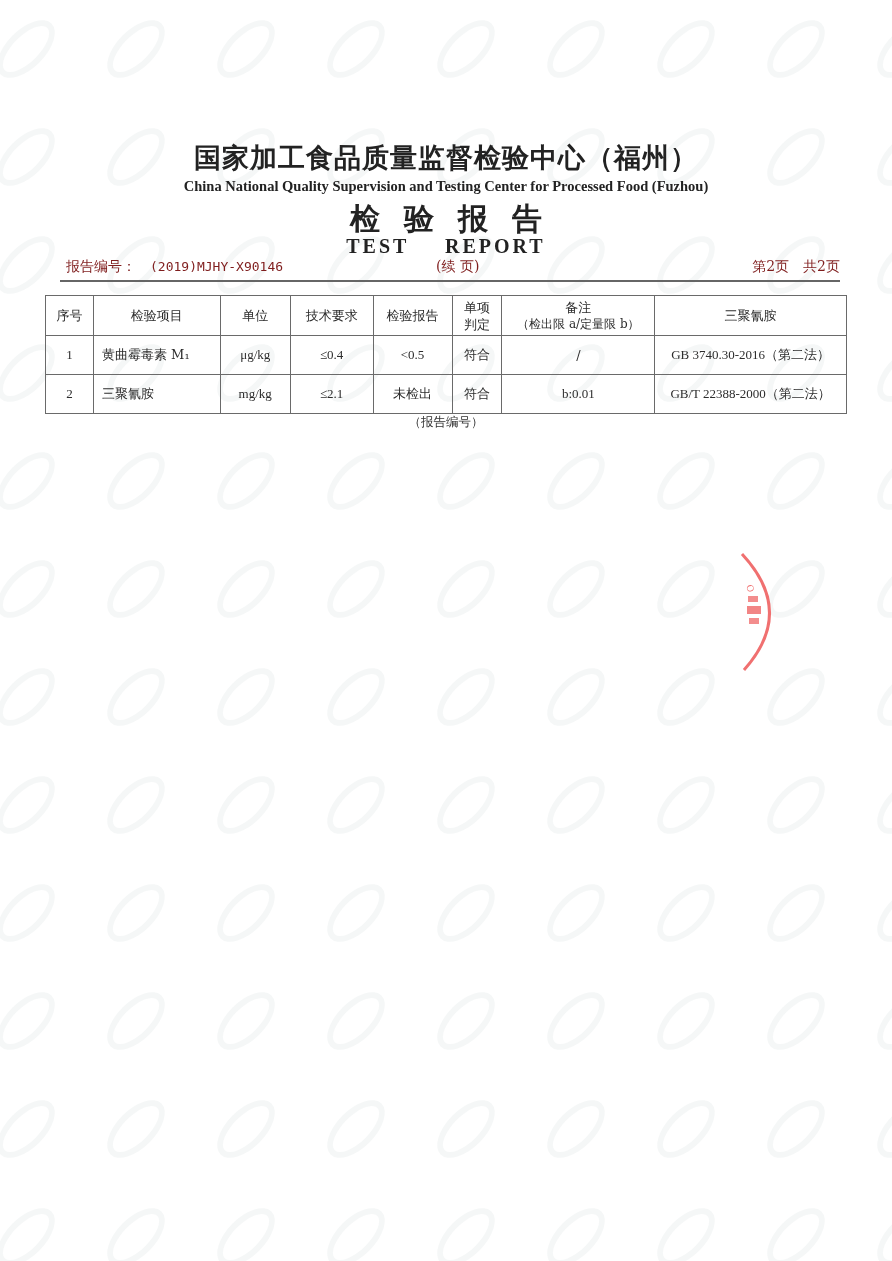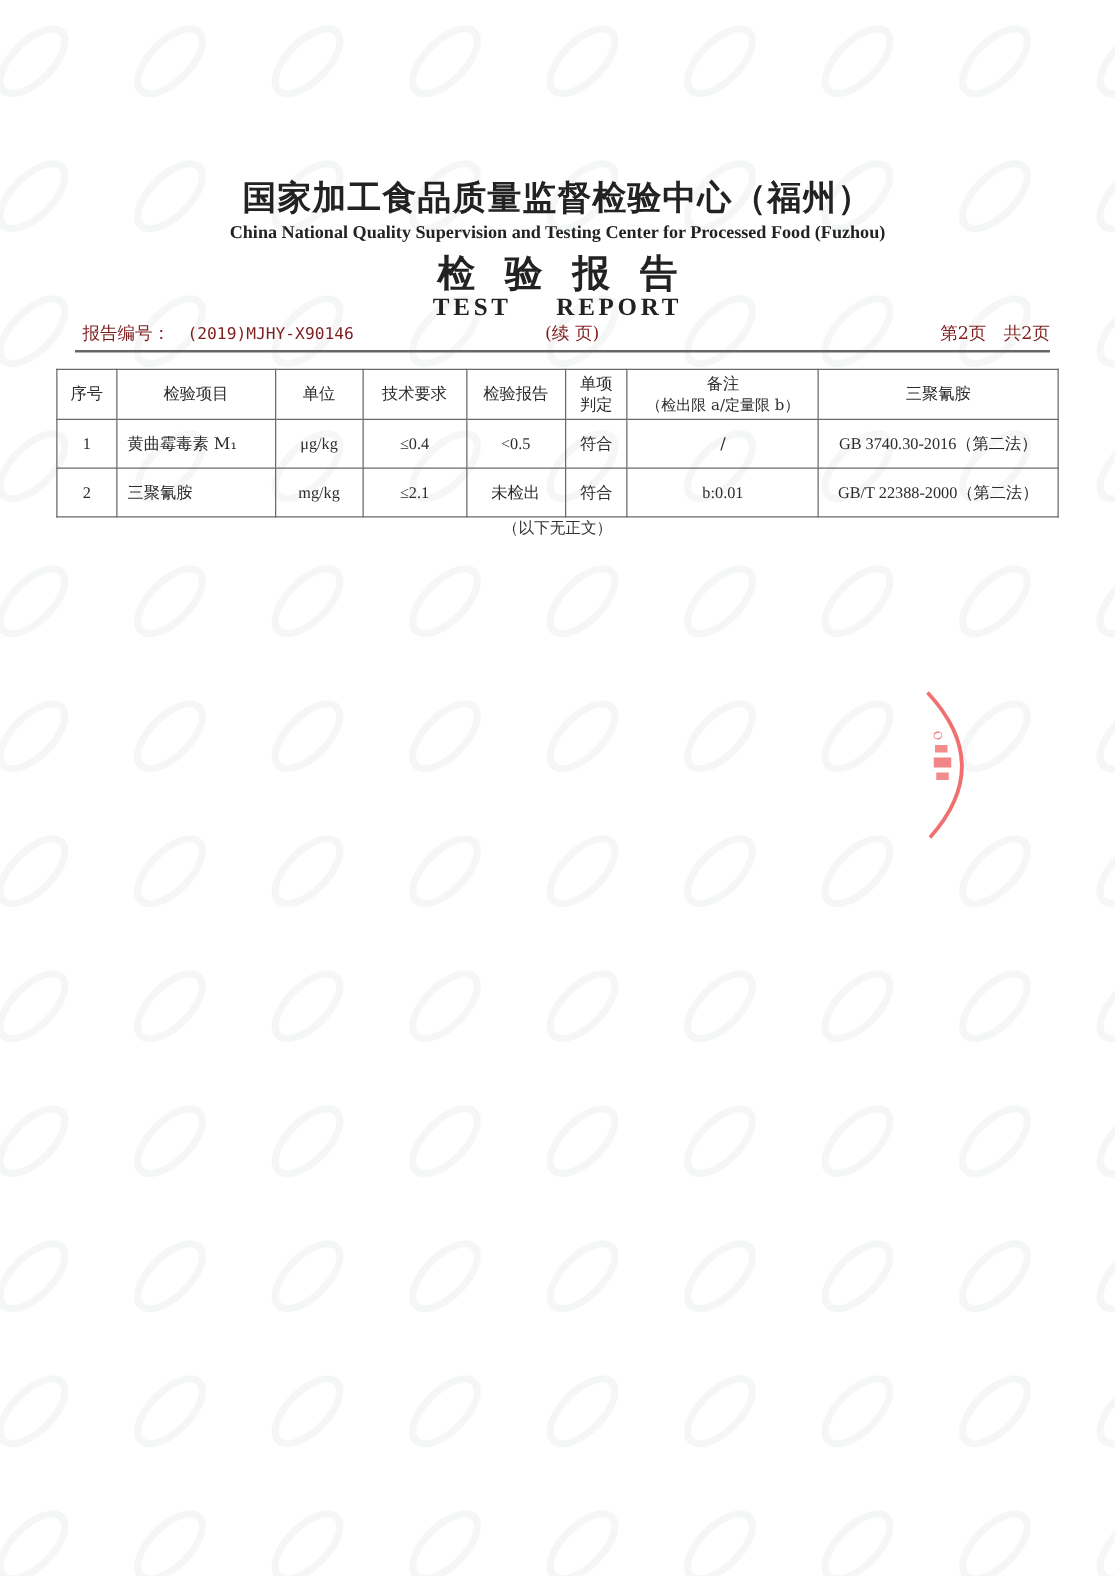--- a/index.html
+++ b/index.html
@@ -238,21 +238,21 @@
       <td class="bold-en">mg/kg</td>
       <td class="bold-en">≤2.1</td>
       <td>未检出</td>
       <td>符合</td>
       <td class="bold-en">b:0.01</td>
       <td class="bold-en">GB/T 22388-2000（第二法）</td>
     </tr>
   </tbody>
 </table>
 
-<div class="end-note">（以下无正文）</div>
+<div class="end-note">（报告编号）</div>
 
 <div class="stamp">
   <svg width="48" height="120" viewBox="0 0 48 120">
     <path d="M4 2 Q 58 60 6 118" fill="none" stroke="#f07070" stroke-width="3"></path>
     <text x="8" y="34" font-size="9" fill="#f07070" transform="rotate(70 8 34)">O</text>
     <rect x="10" y="44" width="10" height="6" fill="#f07070" opacity="0.8"></rect>
     <rect x="9" y="54" width="14" height="8" fill="#f07070" opacity="0.85"></rect>
     <rect x="11" y="66" width="10" height="6" fill="#f07070" opacity="0.8"></rect>
   </svg>
 </div>

